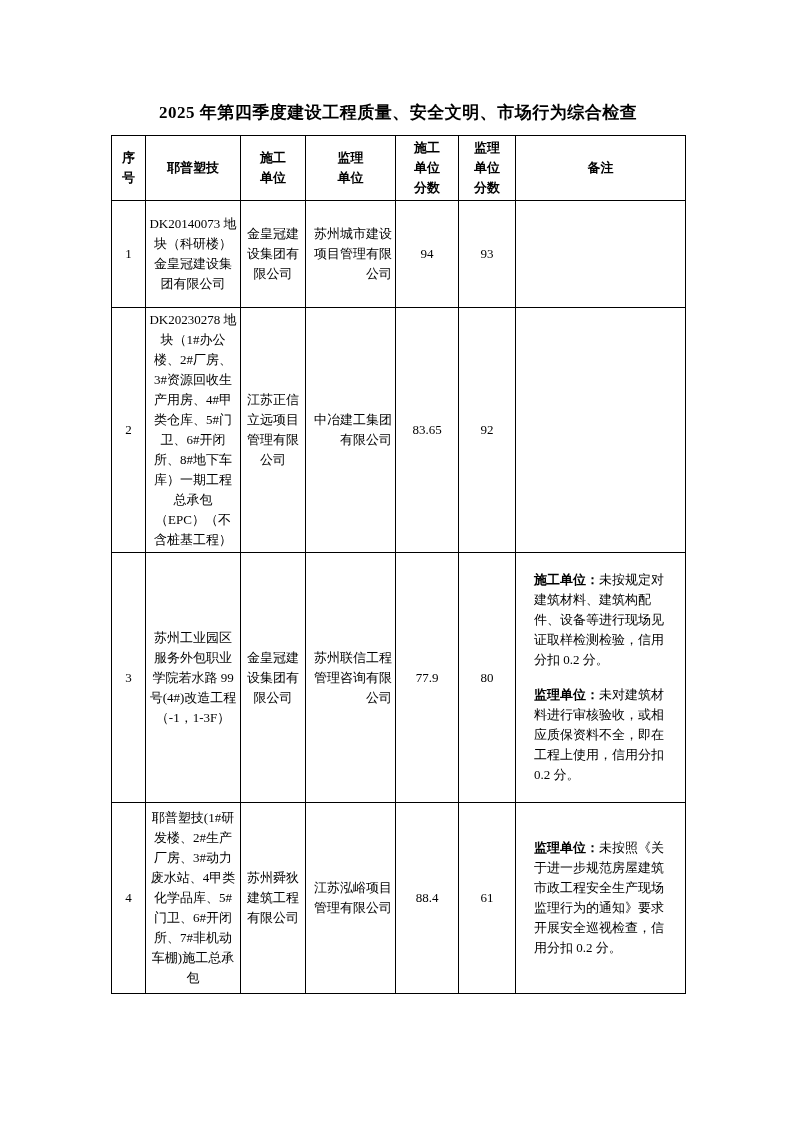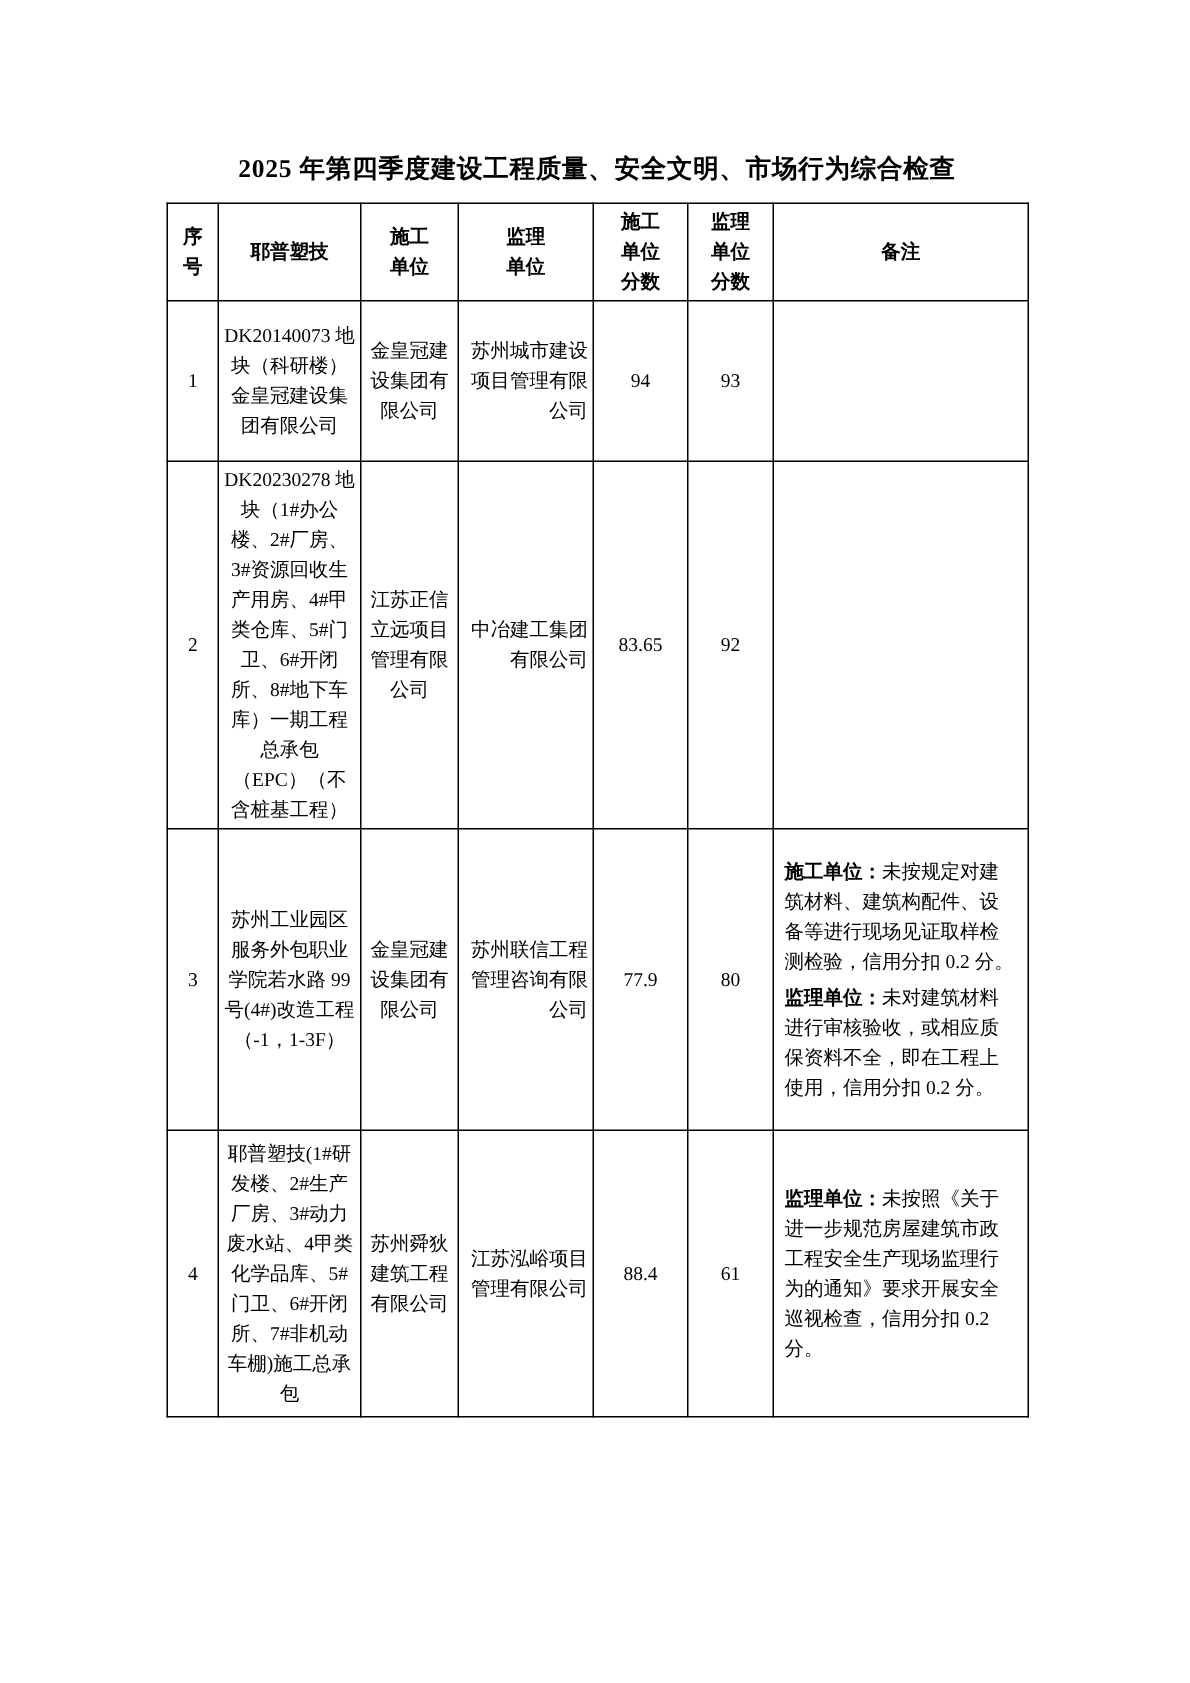--- a/index.html
+++ b/index.html
@@ -58,21 +58,21 @@
   td.c-no, td.c-project, td.c-contractor, td.c-supervisor,
   td.c-score1, td.c-score2 {
     text-align: center;
   }
   td.c-supervisor { padding: 2px 24px; text-align: right; }
   td.c-remarks {
     text-align: left;
     vertical-align: middle;
     padding: 2px 5px;
   }
-  td.c-remarks p { margin: 4px; }
+  td.c-remarks p { margin: 15px; }
   .seg-bold { font-weight: bold; }
   .seg-underline { }
 </style>
 </head>
 <body>
 
 <div class="page">
   <div class="content">
     <h1 class="doc-title">
       <span>2025 年第四季度建设工程质量、安全文明、市场行为综合检查</span><br>

